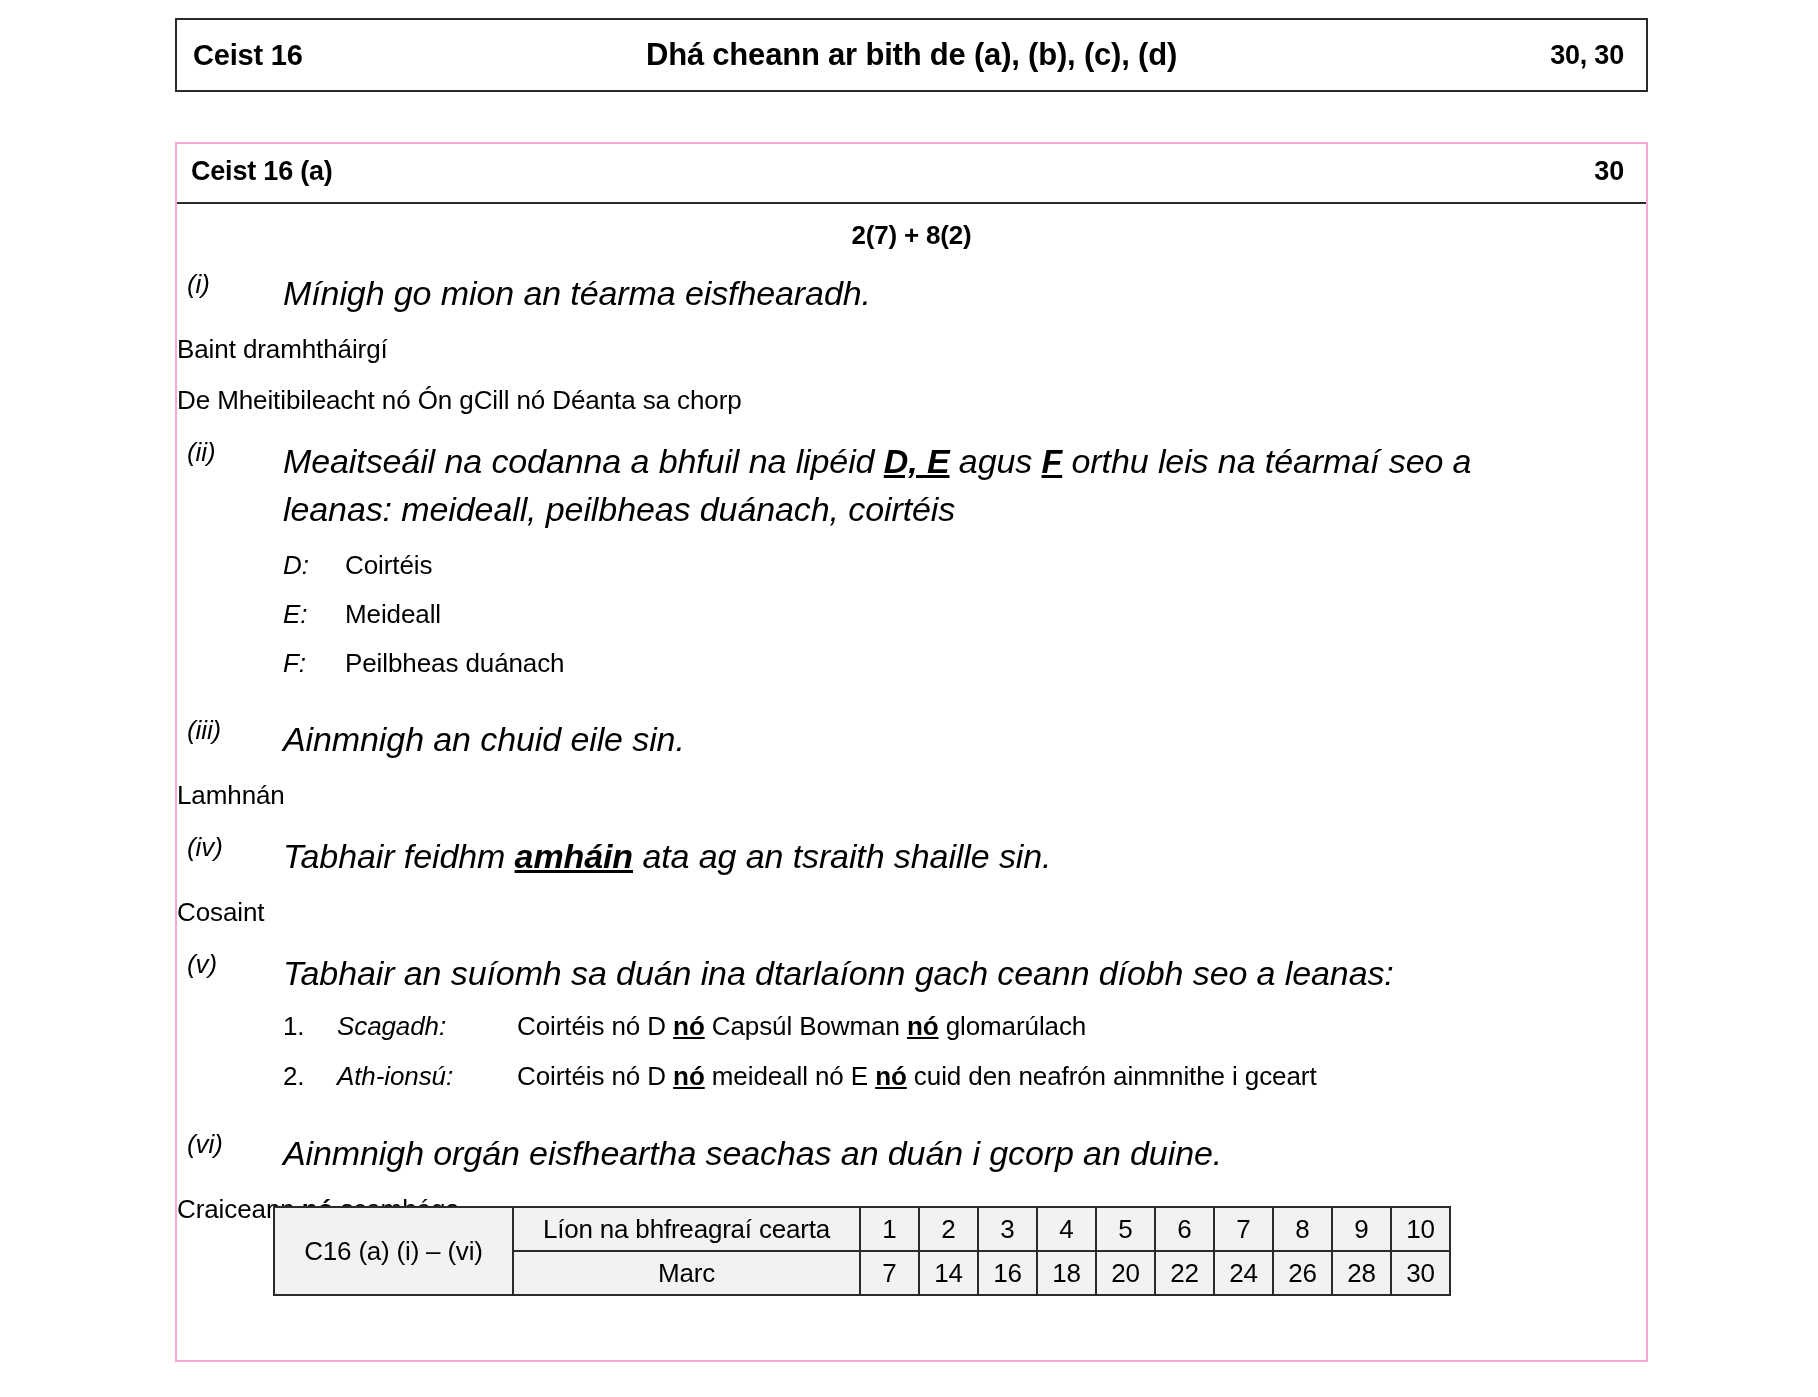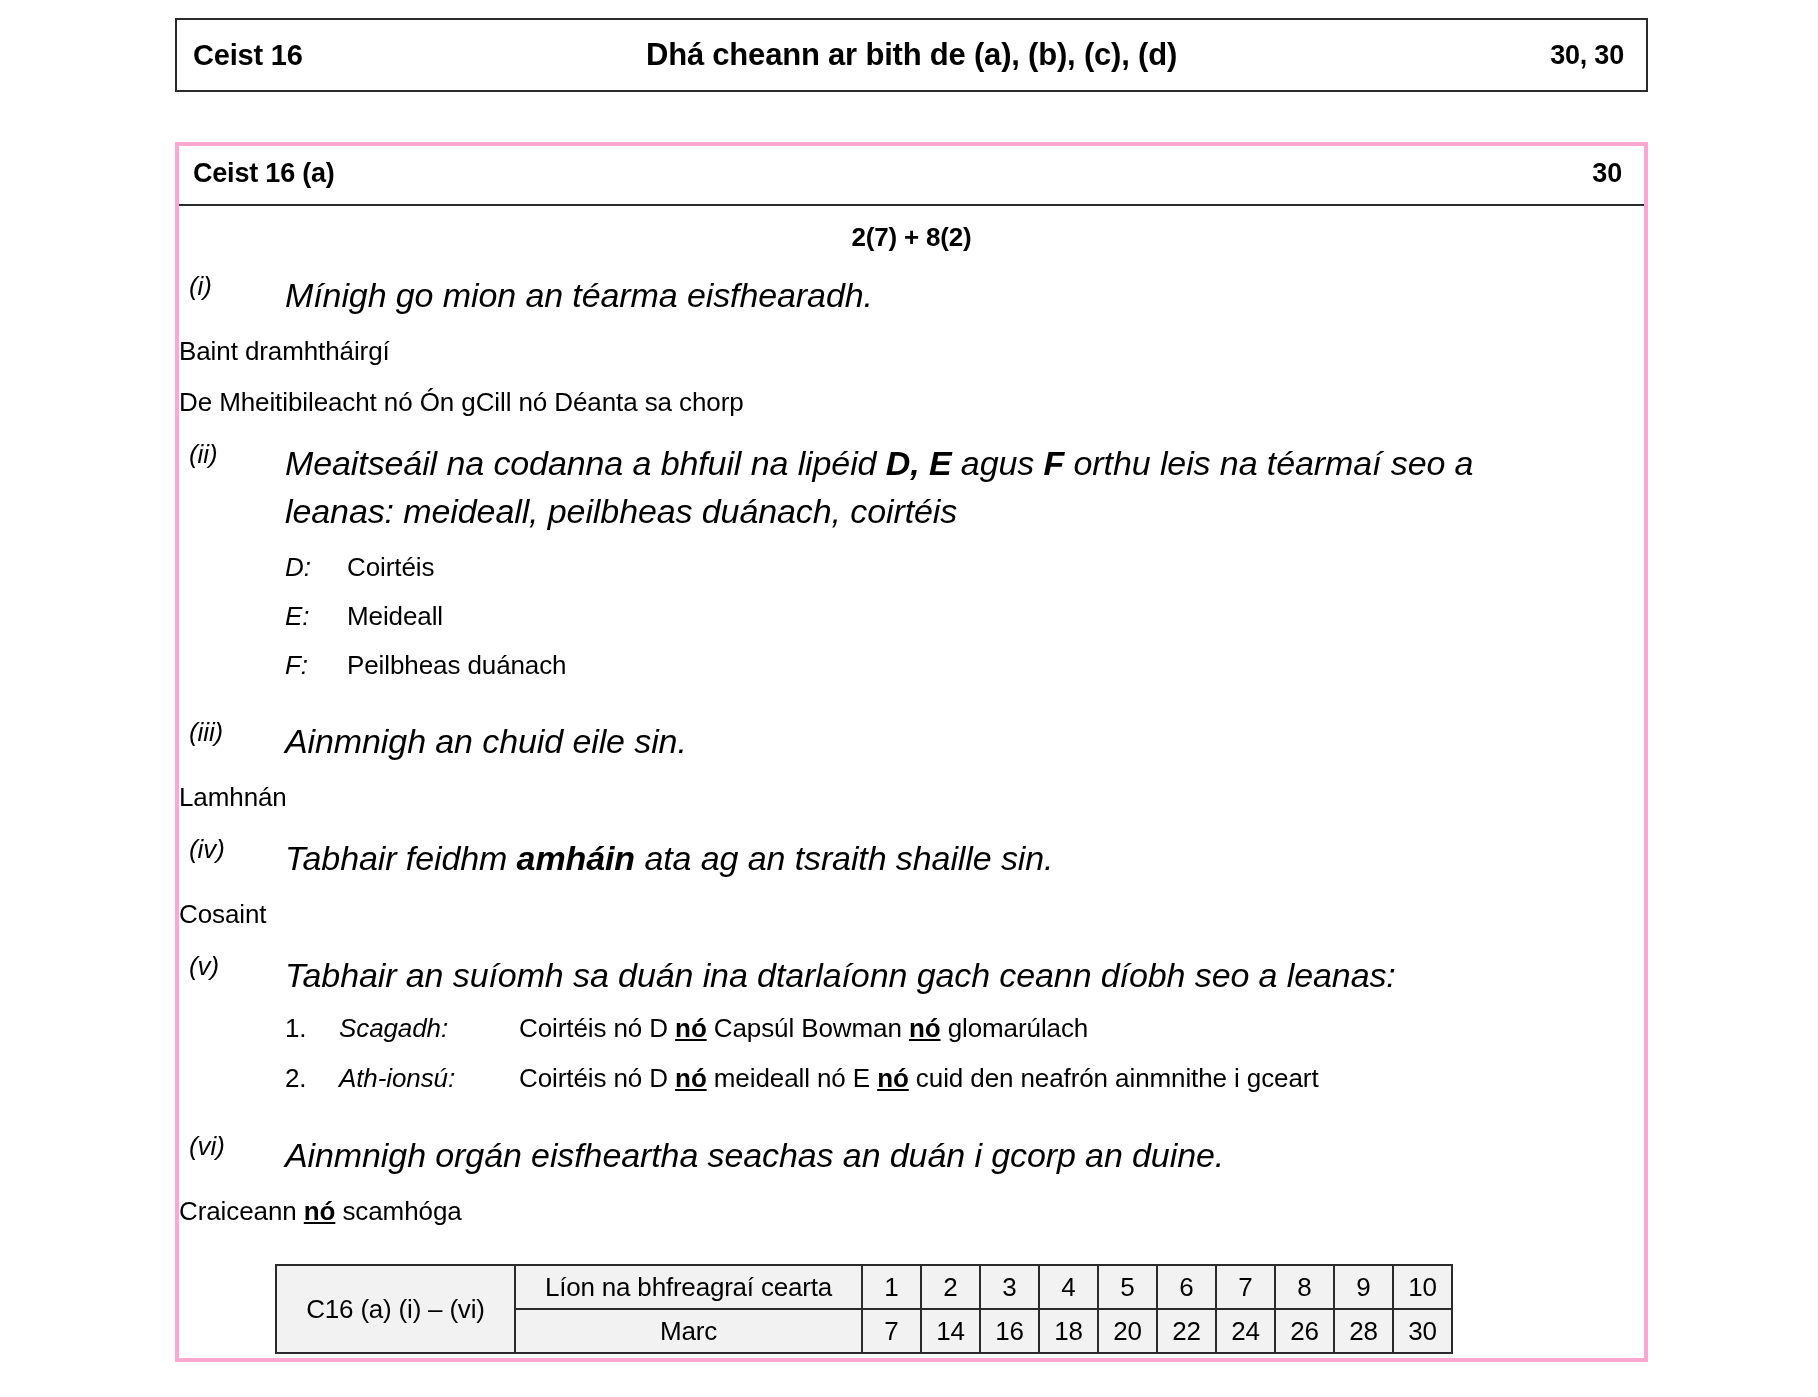--- a/index.html
+++ b/index.html
@@ -59,21 +59,21 @@
     letter-spacing: -0.2px;
   }
 
   
   .main-box {
     position: absolute;
     left: 175px;
     top: 142px;
     width: 1473px;
     height: 1220px;
-    border: 4px solid #f9a8d4;
+    border: 2px solid #f9a8d4;
     box-sizing: border-box;
   }
   .subheader-row {
     position: relative;
     height: 60px;
     border-bottom: 2px solid #2b2b2b;
     box-sizing: border-box;
   }
   .subheader-label {
     position: absolute;
@@ -184,28 +184,28 @@
     top: 0;
     font-style: italic;
     width: 180px;
   }
   .numrow .val {
     position: absolute;
     left: 234px;
     top: 0;
   }
 
-  b.bold { font-weight: bold; }
+  b.bold { font-weight: bold; text-decoration: underline; }
   .uline { font-weight: bold; text-decoration: underline; }
 
   
   .marks-table-wrap {
     position: absolute;
     left: 96px;
-    top: 1118px;
+    top: 1062px;
   }
   table.marks {
     border-collapse: collapse;
     background: #f2f2f2;
     table-layout: fixed;
   }
   table.marks td, table.marks th {
     border: 2px solid #2b2b2b;
     text-align: center;
     font-size: 26px;

